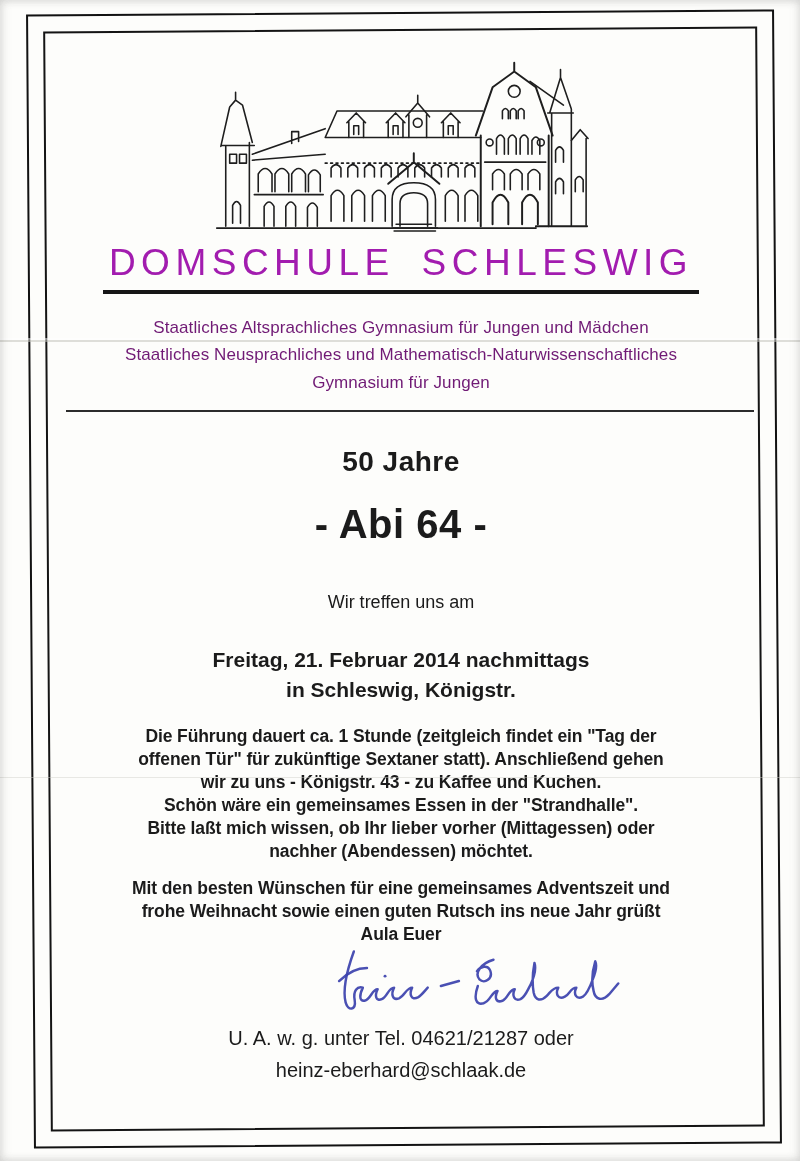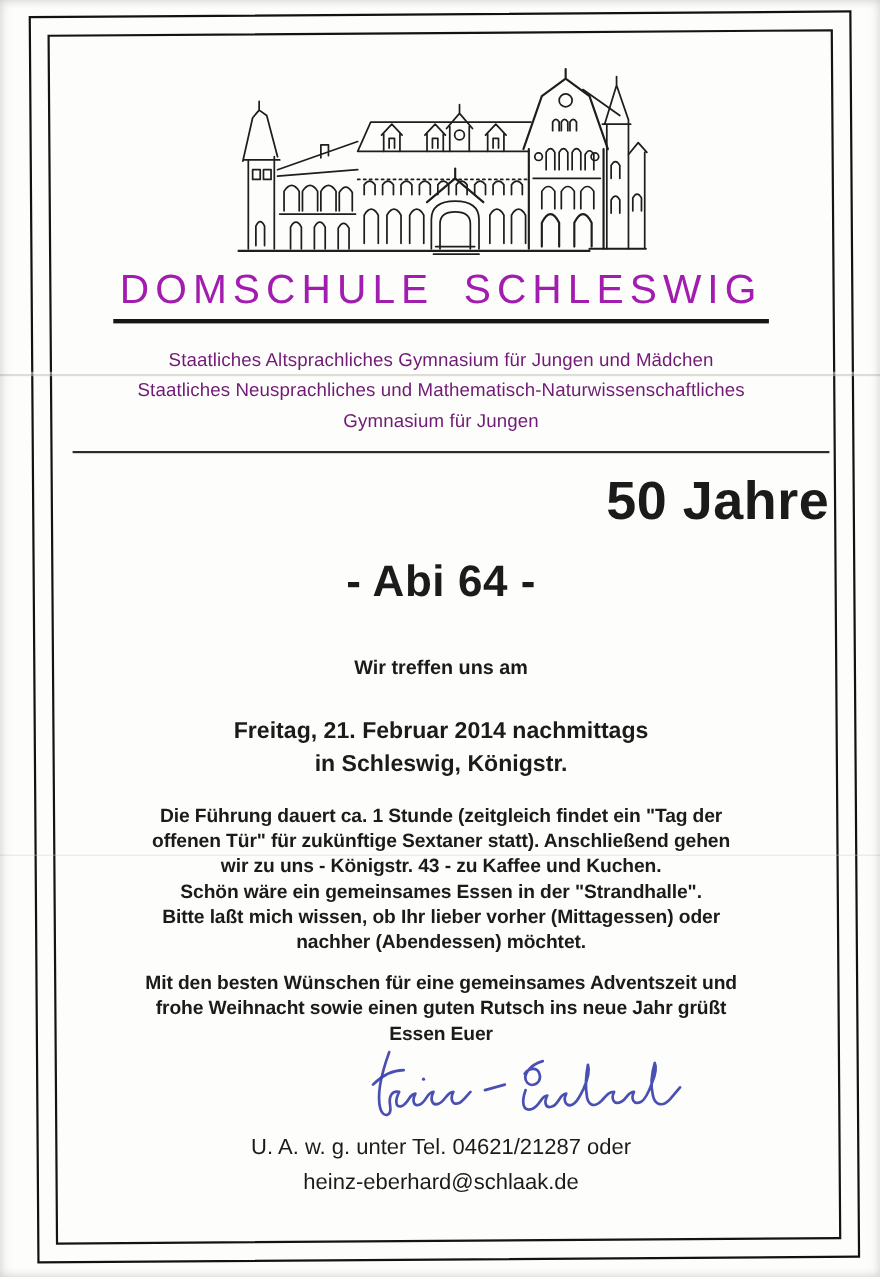--- a/index.html
+++ b/index.html
@@ -34,23 +34,23 @@
   .building{margin:14px auto 0;width:392px;height:192px;}
   .building svg{width:100%;height:100%;}
   .school-name{
     display:inline-block;margin-top:8px;
     font-size:37px;font-weight:400;line-height:1.05;color:#a21caf;
     letter-spacing:5.5px;word-spacing:11px;white-space:nowrap;
     border-bottom:4px solid #161616;padding:0 6px 7px 6px;
   }
   .subtitles{margin-top:20px;font-size:17px;font-weight:400;line-height:27.5px;color:#701a75;letter-spacing:.1px;}
   .rule{height:2px;background:#2c2c2c;margin:14px 0 0 18px;}
-  .title-50{margin-top:20px;font-size:49px;font-weight:700;line-height:1;letter-spacing:.5px;text-align:right;}
+  .title-50{margin-top:36px;font-size:28px;font-weight:700;line-height:1;letter-spacing:.5px;}
   .title-abi{margin-top:28px;font-size:40px;font-weight:700;line-height:1;letter-spacing:.5px;}
-  .intro{margin-top:48px;font-size:18px;font-weight:700;}
+  .intro{margin-top:48px;font-size:18px;font-weight:400;}
   .dates{margin-top:32px;font-size:21px;font-weight:700;line-height:30px;}
   .body-par{margin-top:20px;font-size:17.5px;font-weight:700;line-height:23px;letter-spacing:-0.1px;}
   .closing-par{margin-top:14px;font-size:17.5px;font-weight:700;line-height:23px;letter-spacing:-0.1px;}
   .signature{
     width:360px;height:78px;margin:-6px auto 0;transform:translateX(76px);
   }
   .signature svg{width:100%;height:100%;}
   .contact{margin-top:4px;font-size:20px;font-weight:400;line-height:32px;}
   .ink{stroke:#1e1e1e;fill:none;stroke-width:1.6;stroke-linecap:round;stroke-linejoin:round;}
   .ink2{stroke:#1e1e1e;fill:none;stroke-width:2;stroke-linecap:round;stroke-linejoin:round;}
@@ -142,21 +142,21 @@
     <div>offenen Tür" für zukünftige Sextaner statt). Anschließend gehen</div>
     <div>wir zu uns - Königstr. 43 - zu Kaffee und Kuchen.</div>
     <div>Schön wäre ein gemeinsames Essen in der "Strandhalle".</div>
     <div>Bitte laßt mich wissen, ob Ihr lieber vorher (Mittagessen) oder</div>
     <div>nachher (Abendessen) möchtet.</div>
   </div>
 
   <div class="closing-par">
     <div>Mit den besten Wünschen für eine gemeinsames Adventszeit und</div>
     <div>frohe Weihnacht sowie einen guten Rutsch ins neue Jahr grüßt</div>
-    <div>Essen Euer</div>
+    <div>Aula Euer</div>
   </div>
 
   <div class="signature" aria-label="Heinz-Eberhard">
     <svg viewBox="0 0 360 95">
       <path class="pen" d="M12 50 C22 40 34 34 46 34"></path>
       <path class="pen" d="M30 14 C22 36 16 60 20 76 C23 87 33 86 31 73 C29 62 34 56 41 58 C37 66 36 75 43 74 C51 72 52 60 59 60 C55 68 57 75 64 72 C71 69 72 58 79 58 C75 66 77 74 85 71 C92 68 94 58 101 58 C97 66 100 74 108 70 C113 67 116 62 120 58"></path>
       <circle cx="68" cy="44" r="1.8" fill="#3b41ad" stroke="none" opacity=".92"></circle>
       <path class="pen" d="M136 56 L158 50"></path>
       <path class="pen" d="M200 24 C186 28 176 40 183 48 C189 54 200 47 196 37 C193 30 184 32 180 38 M181 56 C176 70 178 80 188 77 C197 74 198 62 205 62 C201 70 203 77 211 74 C218 71 219 60 226 60 C222 68 226 75 233 72 C239 69 241 62 245 55 C250 44 252 34 250 28 C248 38 247 52 249 64 C251 74 258 75 265 68 C270 63 272 58 279 58 C275 66 279 73 287 69 C293 66 294 58 301 58 C297 66 301 73 309 69 C314 66 317 59 321 48 C325 38 326 30 324 26 C321 36 319 50 322 62 C324 73 333 75 341 66 L352 53"></path>
     </svg>

